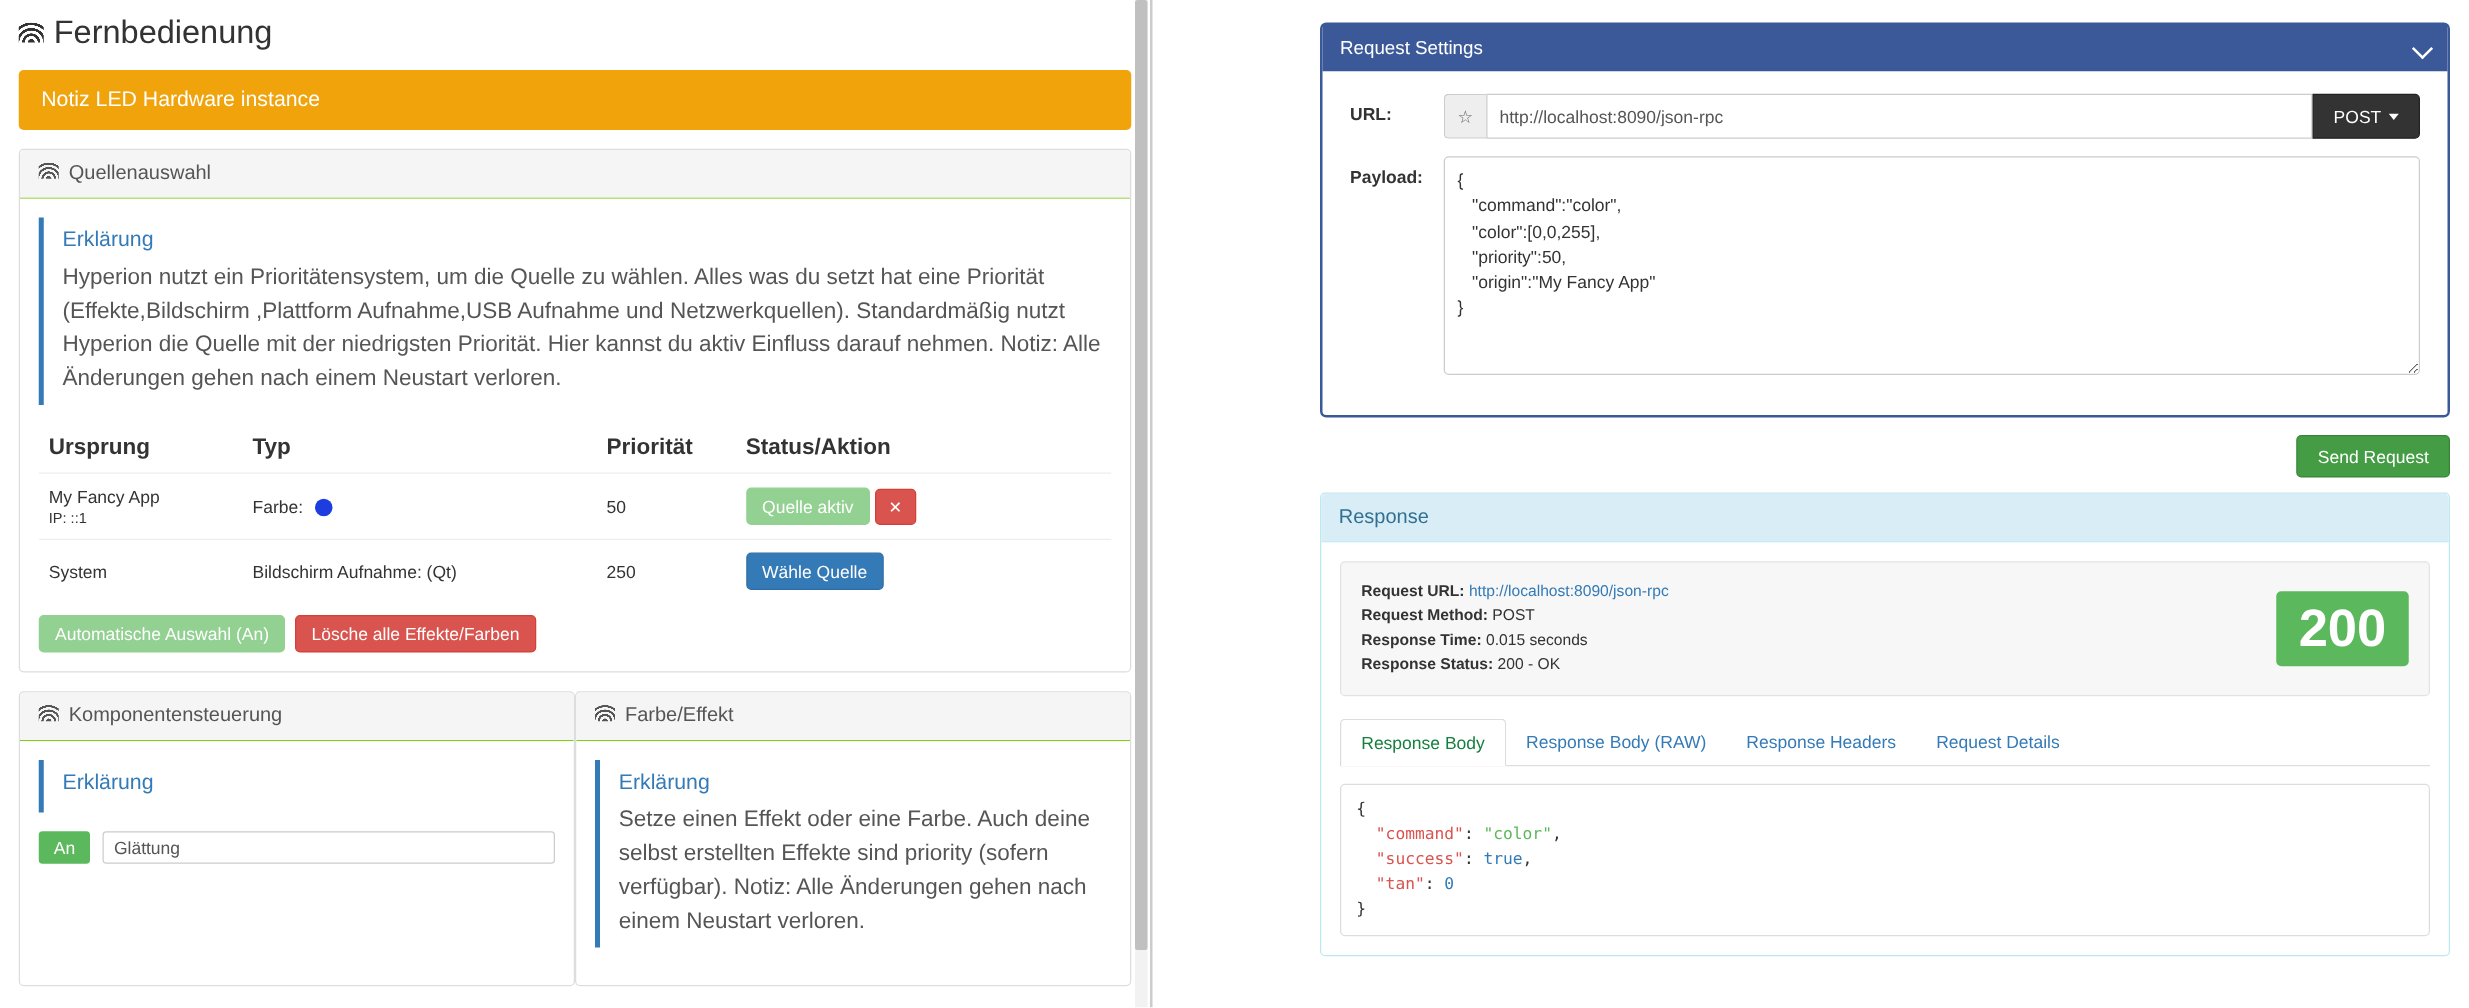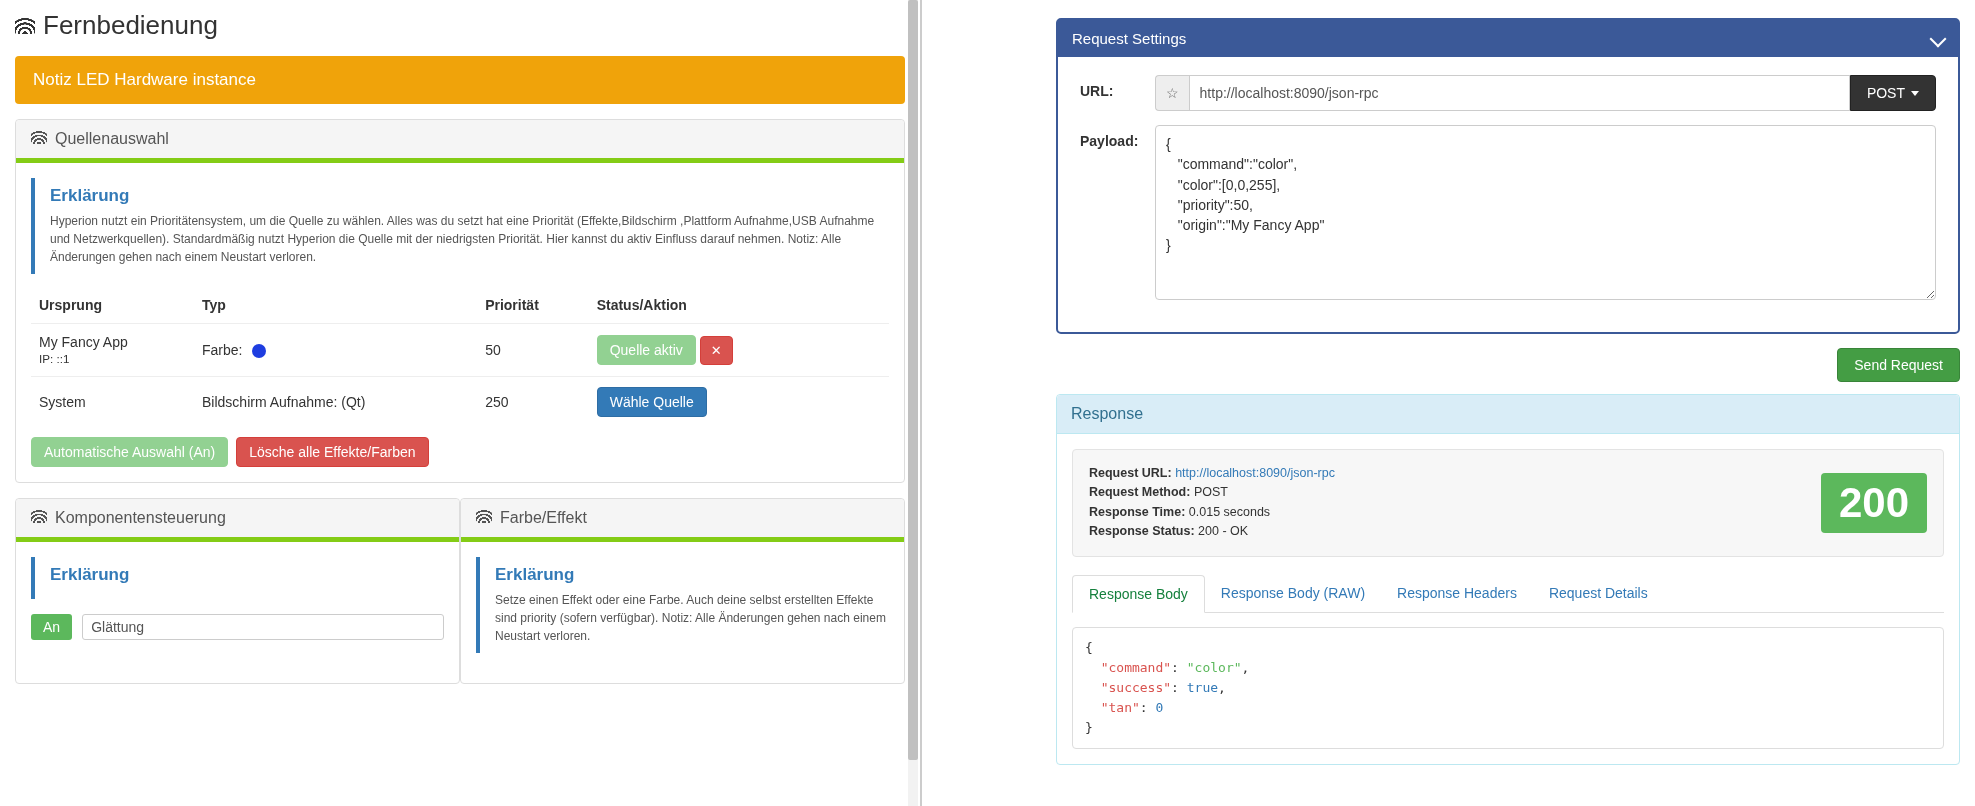--- a/index.html
+++ b/index.html
@@ -56,55 +56,55 @@
 }
 
 .panel {
   border: 1px solid #ddd;
   border-radius: 4px;
   margin: 0 5px 15px;
   background: #fff;
 }
 .panel-heading {
   background: #f5f5f5;
-  border-bottom: 5px solid #84cc16;
+  border-bottom: 1px solid #84cc16;
   padding: 10px 15px;
   font-size: 16px;
   color: #555;
   display: flex;
   align-items: flex-end;
   gap: 8px;
   border-radius: 4px 4px 0 0;
 }
 .panel-body { padding: 15px; }
 
 .callout {
   border-left: 4px solid #337ab7;
   padding: 8px 0 8px 15px;
   margin-bottom: 15px;
 }
 .callout h4 {
   color: #337ab7;
   font-size: 17px;
-  font-weight: 700;
+  font-weight: 400;
   margin-bottom: 6px;
 }
 .callout p {
   color: #555;
-  font-size: 12px;
+  font-size: 18px;
   line-height: 1.5;
 }
 
 .src-table { width: 100%; border-collapse: collapse; }
 .src-table th {
   text-align: left;
   padding: 8px 8px 10px;
   font-weight: 700;
   color: #333;
-  font-size: 14px;
+  font-size: 18px;
 }
 .src-table td {
   padding: 10px 8px;
   vertical-align: middle;
   border-top: 1px solid #eee;
 }
 .src-origin { font-size: 14px; color: #333; }
 .color-swatch {
   display: inline-block; width: 14px; height: 14px;
   border-radius: 50%; vertical-align: middle; margin-left: 6px;

